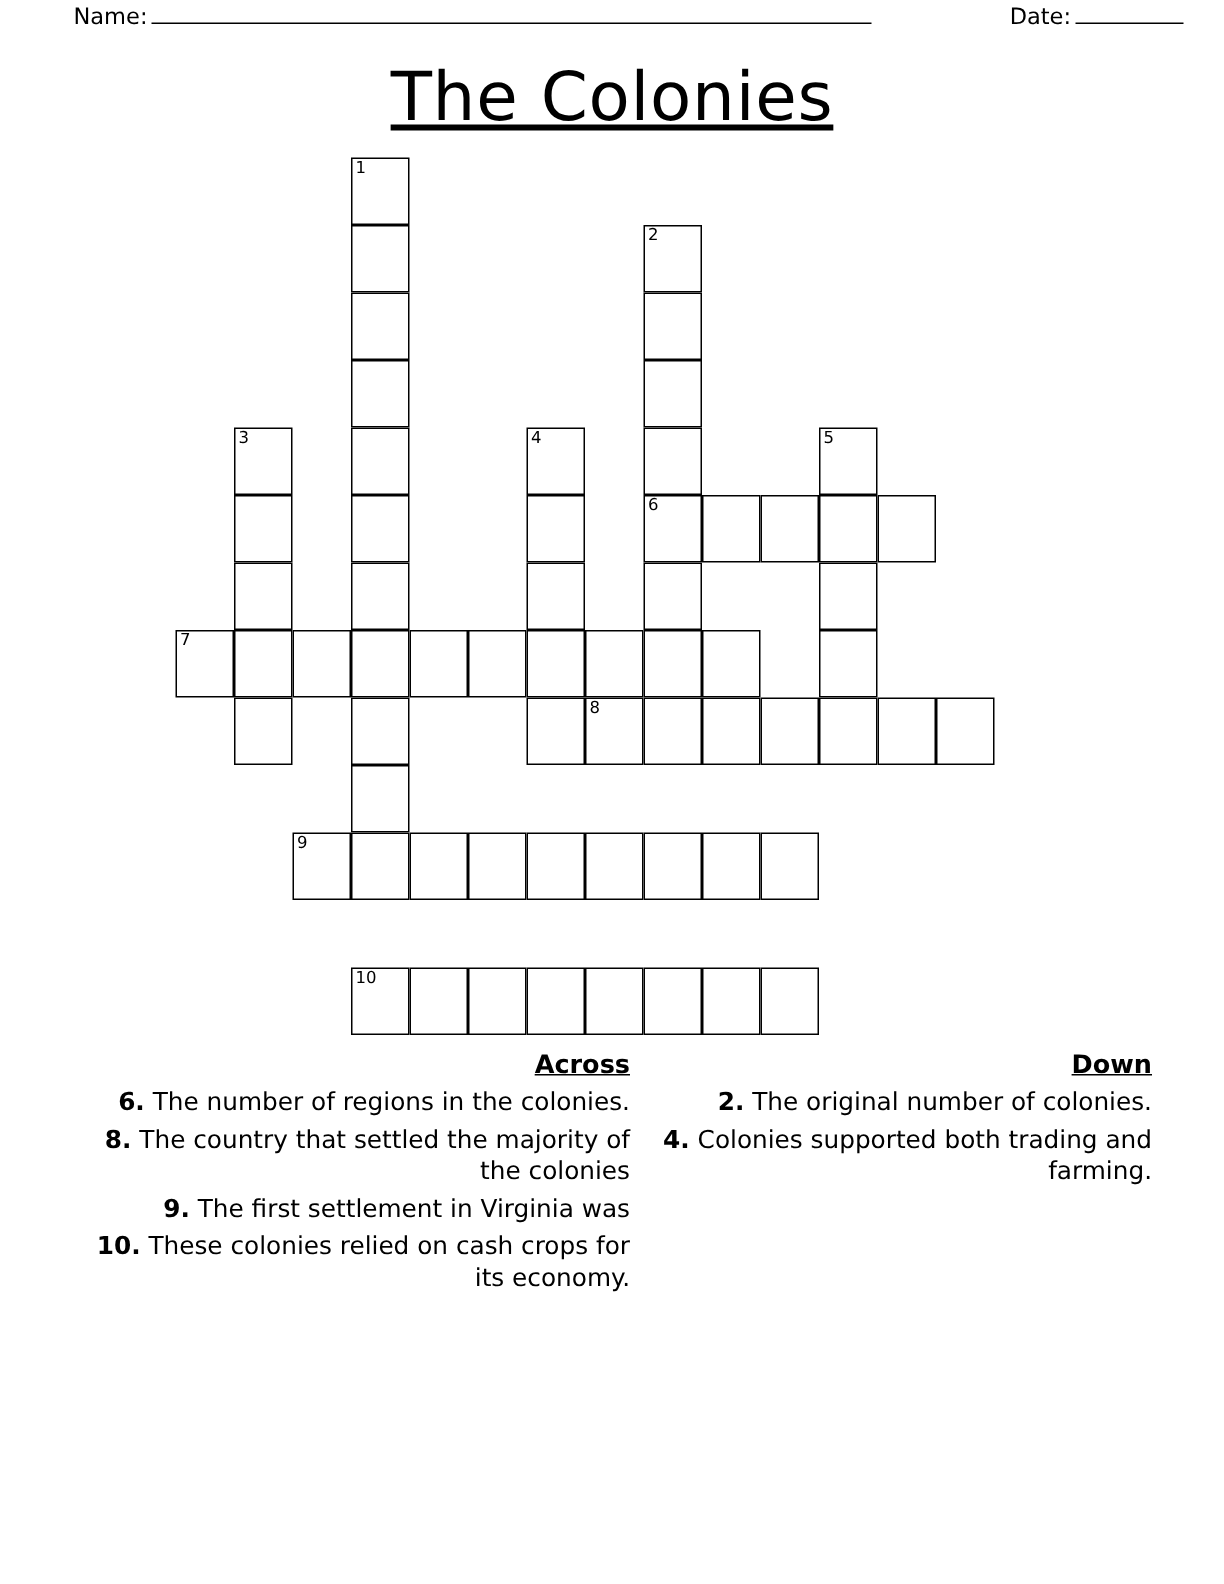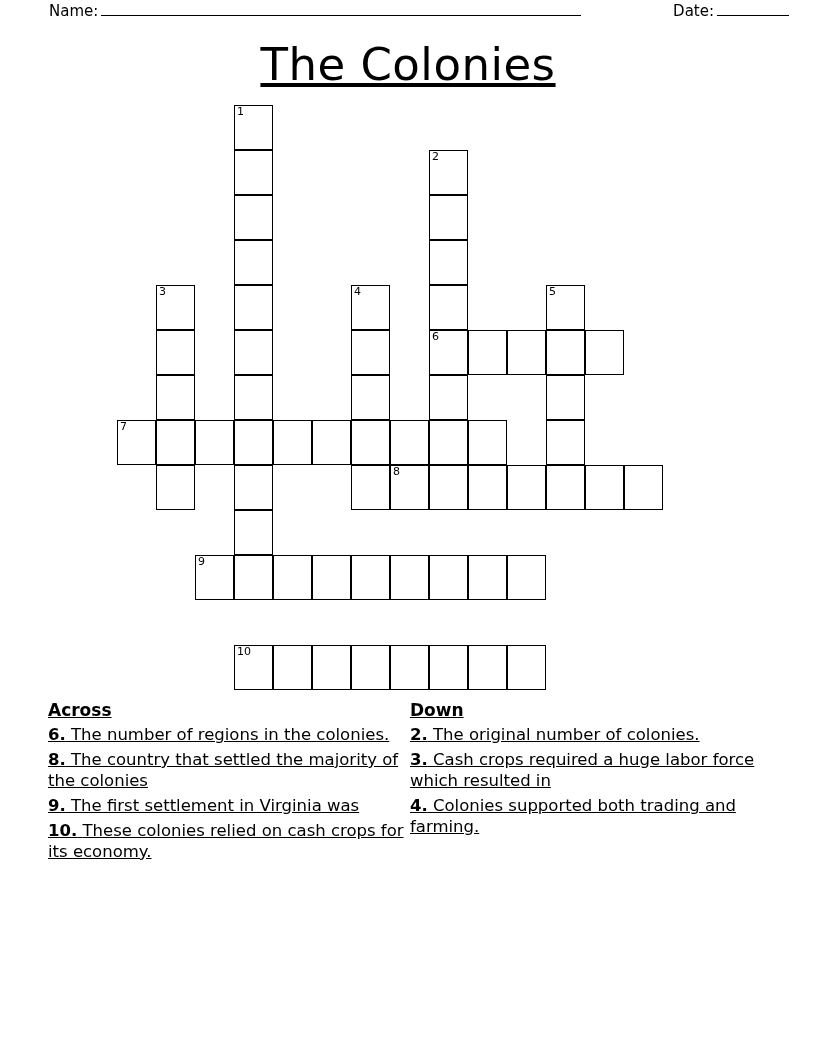--- a/index.html
+++ b/index.html
@@ -81,41 +81,41 @@
     top: 0px;
     left: 2px;
     font-size: 11px;
     line-height: 11px;
     font-family: "DejaVu Sans", sans-serif;
   }
 
   
   #clues {
     position: absolute;
-    left: 48px;
+    left: 58px;
     top: 700px;
     width: 724px;
     display: flex;
     gap: 0px;
+    text-align: right;
   }
   .clue-col { width: 362px; }
   .clue-col.down { width: 348px; }
   .clue-heading {
     font-size: 17px;
     font-weight: bold;
     text-decoration: underline;
     margin: 0 0 4px 0;
     font-family: "DejaVu Sans", sans-serif;
   }
   .clue {
     font-size: 16.5px;
     line-height: 21px;
     margin-bottom: 4px;
     font-family: "DejaVu Sans", sans-serif;
-    text-decoration: underline;
   }
   .clue b { font-weight: bold; }
   .clue span.text { font-weight: normal; }
 </style>
 </head>
 <body>
 
 <div class="header">
   <div class="name-block">
     <span class="field-label">Name:</span>
@@ -237,21 +237,17 @@
     </div>
   </div>
 
   <div class="clue-col down">
     <div class="clue-heading">Down</div>
     <div class="clue">
       <b>2.</b>
       <span class="text">The original number of colonies.</span>
     </div>
     <div class="clue">
-      <b>3.</b>
-      <span class="text">Cash crops required a huge labor force which resulted in</span>
-    </div>
-    <div class="clue">
       <b>4.</b>
       <span class="text">Colonies supported both trading and farming.</span>
     </div>
   </div>
 </div>
 
 </body></html>

